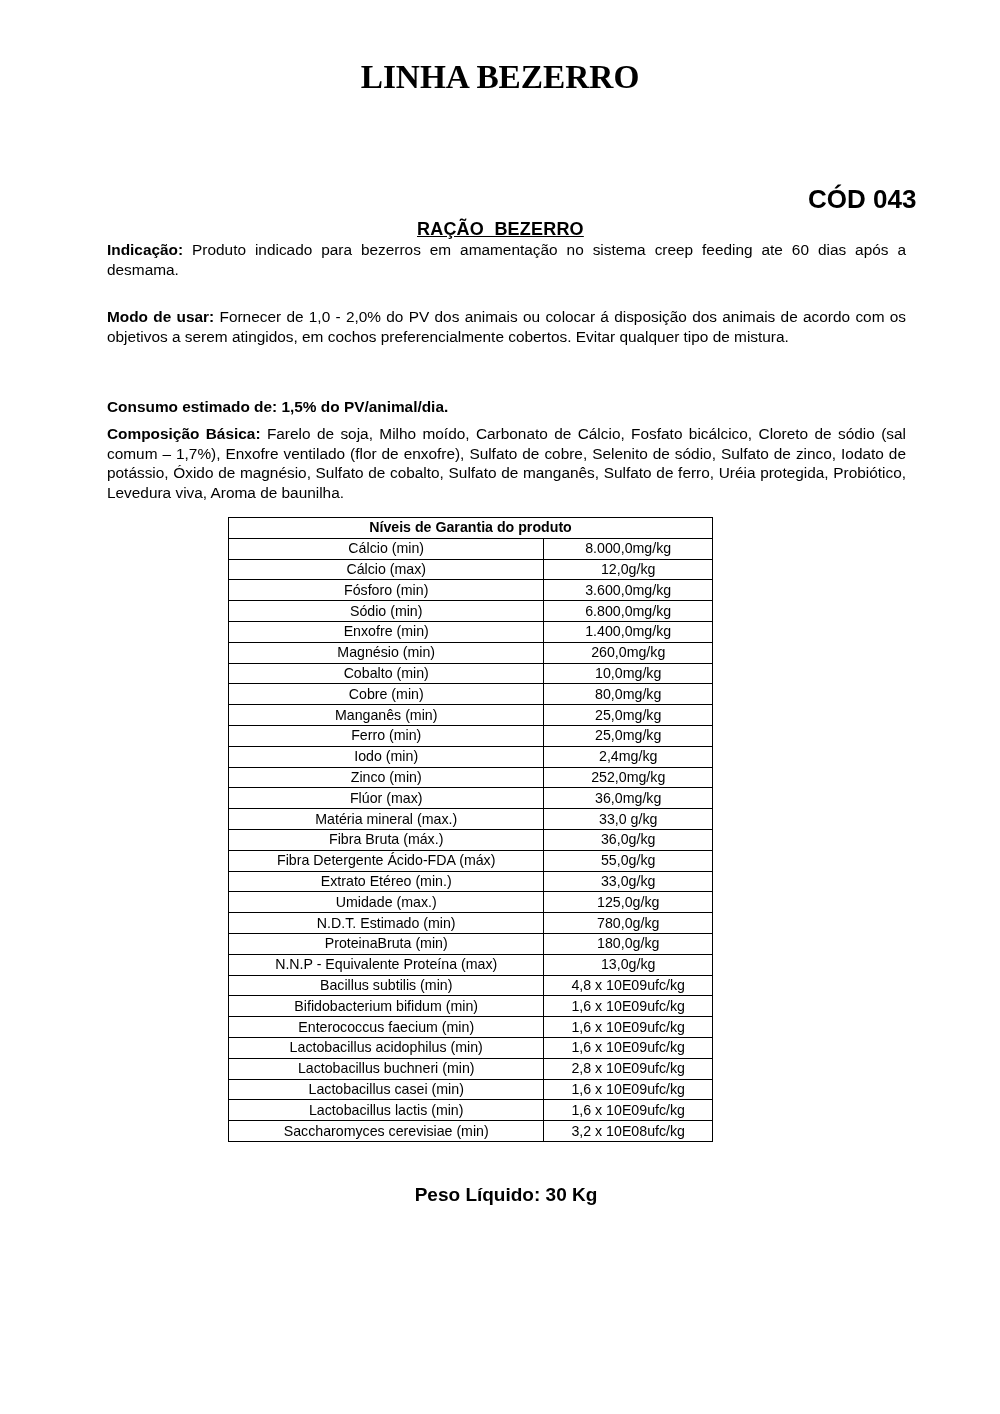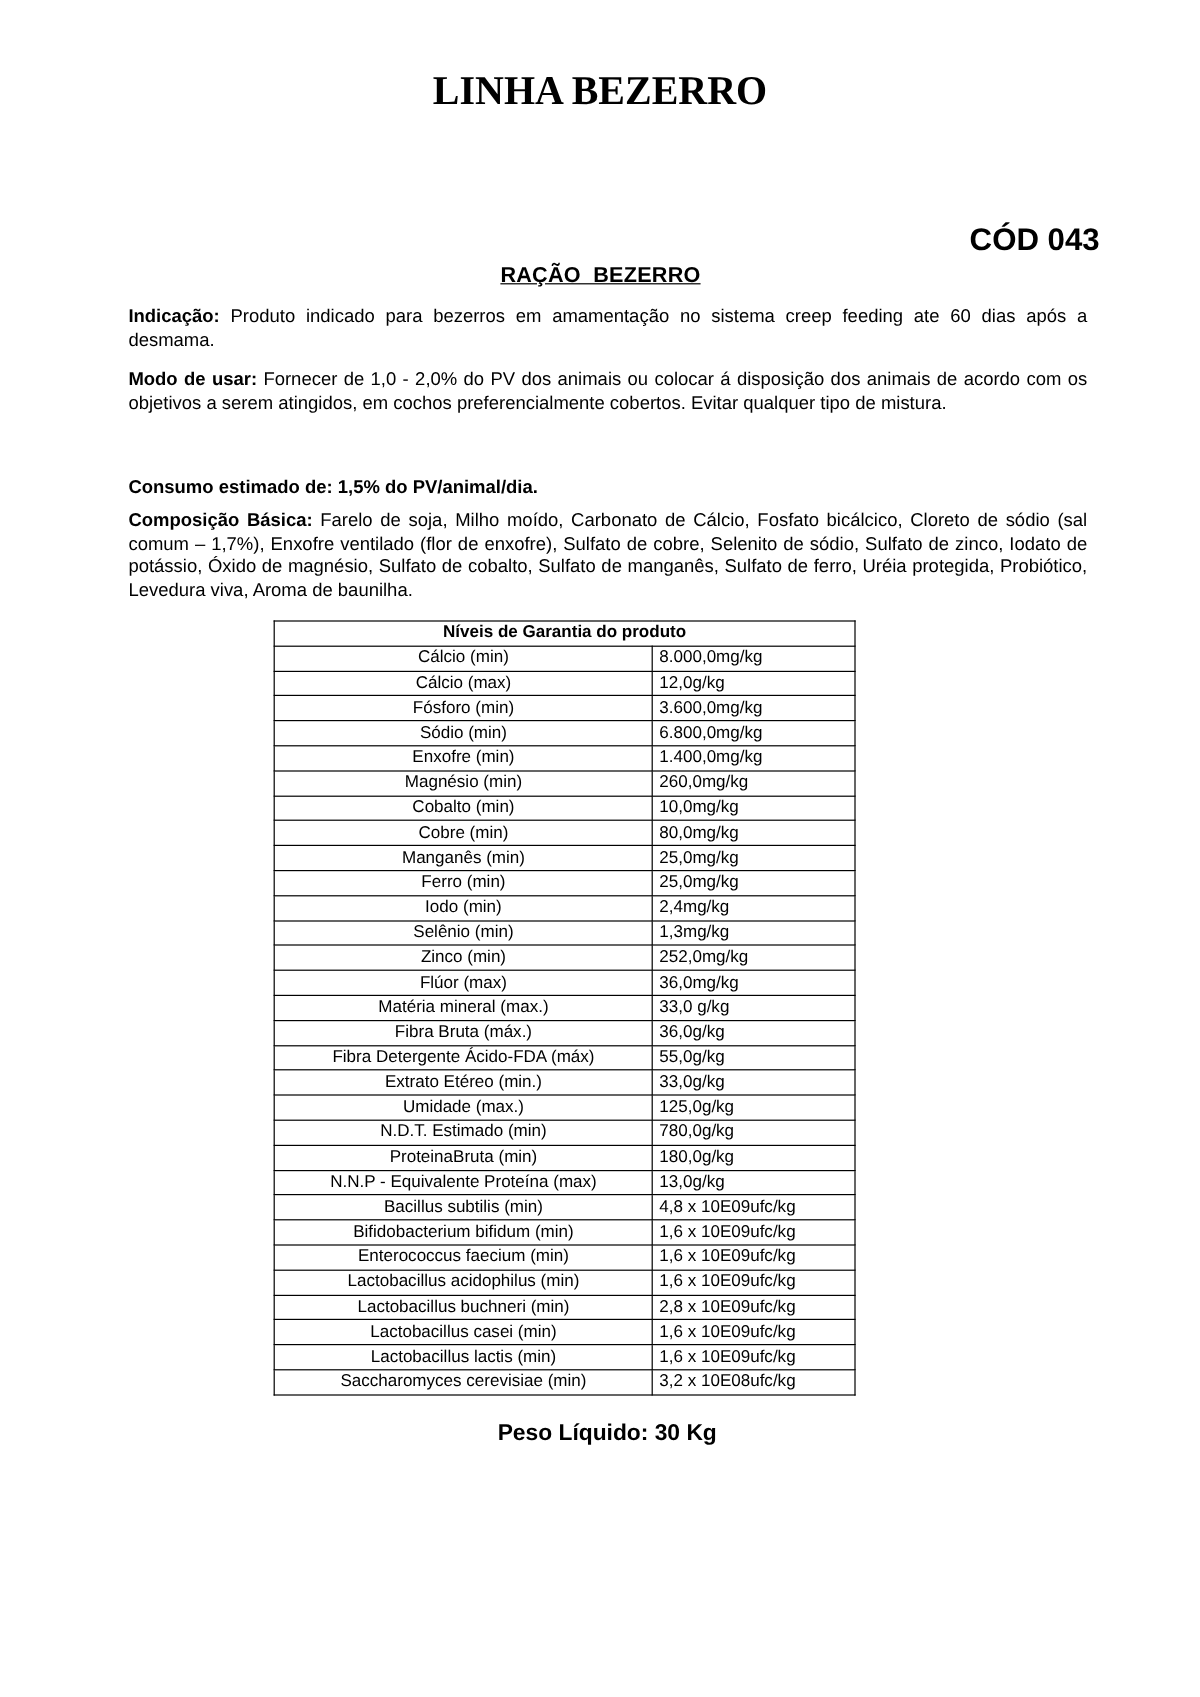--- a/index.html
+++ b/index.html
@@ -49,21 +49,21 @@
     .para {
       position: absolute;
       left: 107px;
       width: 799px;
       font-size: 15.4px;
       line-height: 19.5px;
       text-align: justify;
       margin: 0;
     }
     .para .label { font-weight: bold; }
-    #p-indicacao { top: 254px; }
+    #p-indicacao { top: 240px; }
     #p-modo { top: 307px; }
     #p-consumo { top: 385px; font-weight: bold; margin-top: 12px; }
     #p-composicao { top: 424px; }
 
     .guarantee-table {
       position: absolute;
       top: 517px;
       left: 228px;
       width: 485px;
       border-collapse: collapse;
@@ -75,21 +75,21 @@
       height: 19.8px;
       padding: 0 5px;
       line-height: 19px;
     }
     .guarantee-table th {
       font-weight: bold;
       text-align: center;
       font-size: 14.2px;
     }
     .guarantee-table td.nutrient { text-align: center; }
-    .guarantee-table td.value { text-align: left; white-space: nowrap; }
+    .guarantee-table td.value { text-align: center; white-space: nowrap; }
 
     .net-weight {
       position: absolute;
       top: 1184px;
       left: 0;
       width: 1012px;
       text-align: center;
       font-weight: bold;
       font-size: 19px;
     }
@@ -155,24 +155,20 @@
       </tr>
       <tr>
         <td class="nutrient">Ferro (min)</td>
         <td class="value">25,0mg/kg</td>
       </tr>
       <tr>
         <td class="nutrient">Iodo (min)</td>
         <td class="value">2,4mg/kg</td>
       </tr>
       <tr>
-        <td class="nutrient">Selênio (min)</td>
-        <td class="value">1,3mg/kg</td>
-      </tr>
-      <tr>
         <td class="nutrient">Zinco (min)</td>
         <td class="value">252,0mg/kg</td>
       </tr>
       <tr>
         <td class="nutrient">Flúor (max)</td>
         <td class="value">36,0mg/kg</td>
       </tr>
       <tr>
         <td class="nutrient">Matéria mineral (max.)</td>
         <td class="value">33,0 g/kg</td>

